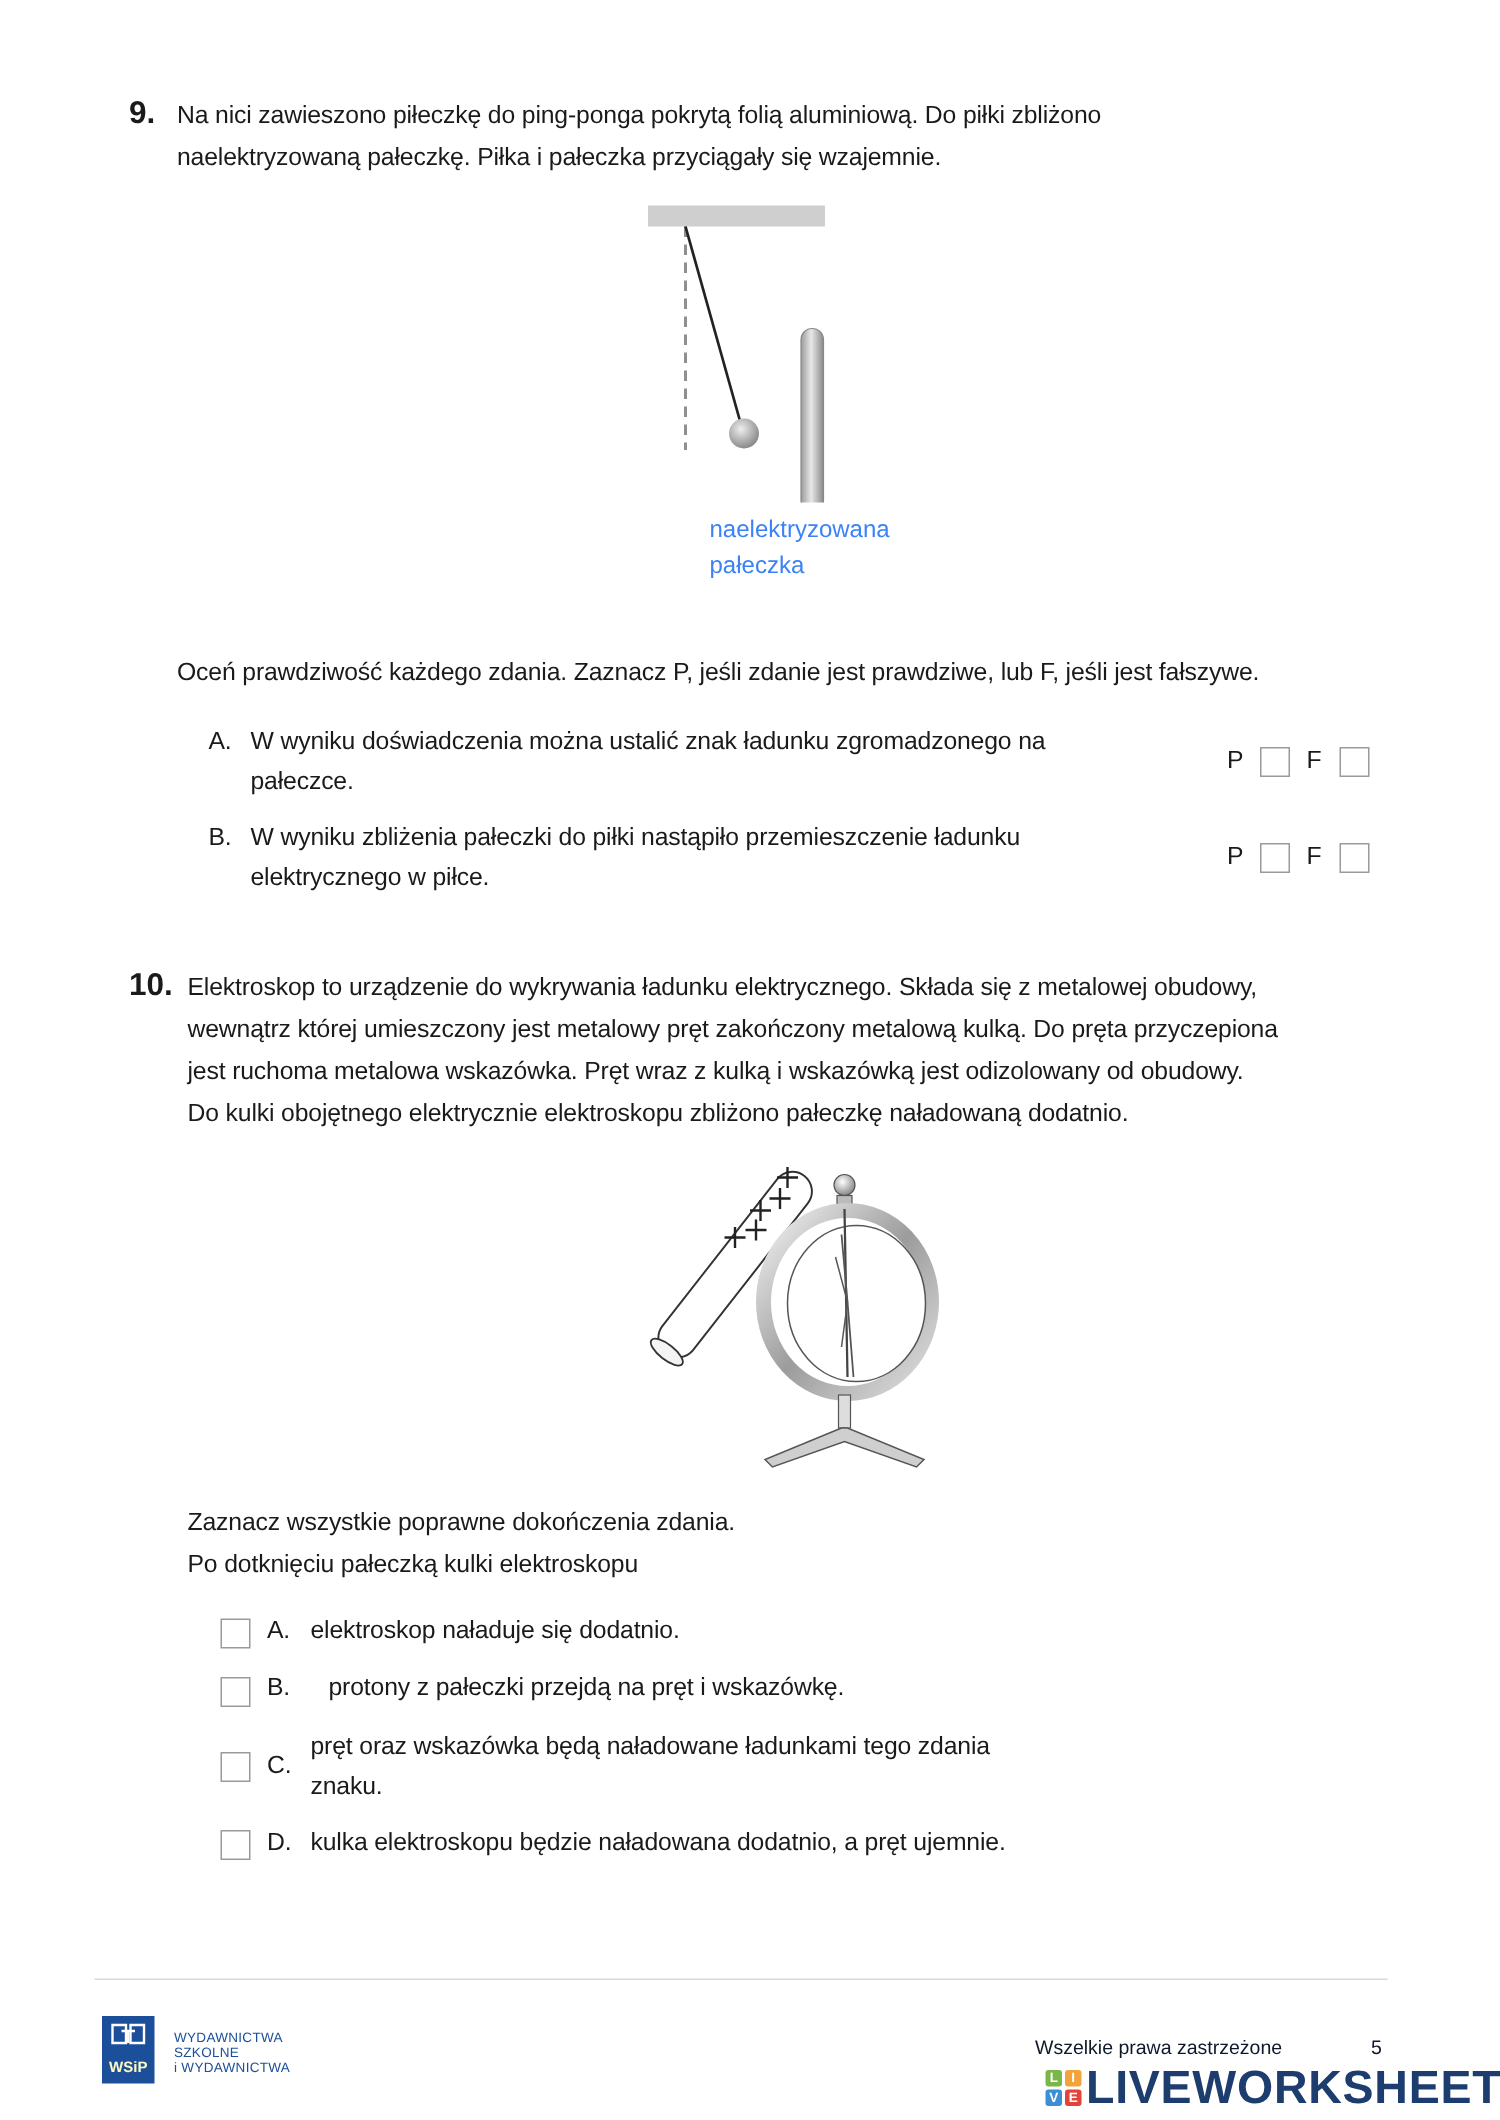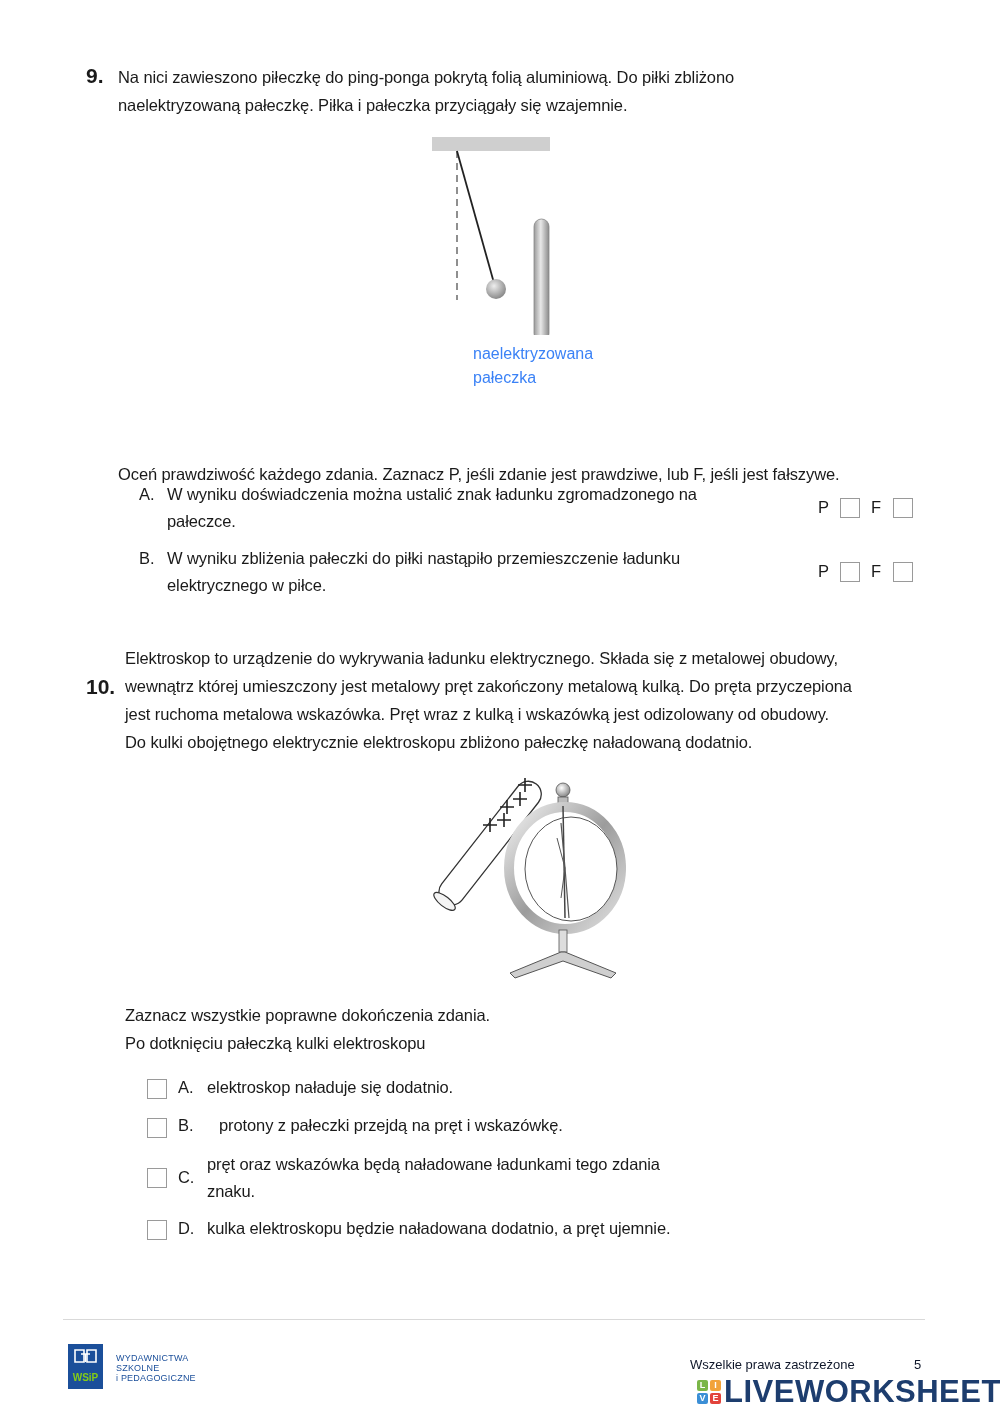--- a/index.html
+++ b/index.html
@@ -5,21 +5,21 @@
   html, body { margin:0; padding:0; background:#ffffff; }
   body { width:1000px; height:1413px; position:relative; overflow:hidden;
          font-family:"Liberation Sans", sans-serif; color:#1a1a1a; }
   .abs { position:absolute; }
   .qnum { font-weight:bold; font-size:21px; color:#1a1a1a; }
   .txt { font-size:16.5px; line-height:28px; letter-spacing:-0.1px; white-space:nowrap; }
   .box { width:20px; height:20px; border:1.5px solid #9a9a9a; box-sizing:border-box; background:#fff; display:inline-block; }
   .pf-label { font-size:16.5px; }
   .fig-label { font-family:Liberation Sans, sans-serif; font-size:16px; color:#3b82f6; line-height:24px; }
   .divider { height:1px; background:#d9d9d9; }
-  .wsip-box { background:#1b4f9a; color:#84cc16; }
+  .wsip-box { background:#1b4f9a; color:#fef9c3; }
   .wsip-text { color:#1b4f9a; font-weight:normal; font-size:9px; line-height:10px; letter-spacing:0.2px; }
   .footer-text { color:#0f172a; font-size:13px; }
   .lw-title { color:#1d3d6e; font-weight:bold; font-size:31px; letter-spacing:0.5px; }
   .lw-tile { width:11px; height:11px; font-size:9px; font-weight:bold; color:#fff; text-align:center; line-height:11px; border-radius:2px; display:inline-block; }
 </style>
 </head>
 <body>
 
 <div class="abs qnum" style="left:86px; top:64px;">9.</div>
 <div class="abs txt" style="left:118px; top:63px;">Na nici zawieszono piłeczkę do ping-ponga pokrytą folią aluminiową. Do piłki zbliżono</div>
@@ -41,39 +41,39 @@
     <rect x="12" y="2" width="118" height="14" fill="#cfcfcf"></rect>
     <line x1="37" y1="16" x2="37" y2="165" stroke="#8f8f8f" stroke-width="2" stroke-dasharray="7,5"></line>
     <line x1="37" y1="16" x2="74" y2="148" stroke="#222" stroke-width="1.8"></line>
     <circle cx="76" cy="154" r="10" fill="url(#ballg)"></circle>
     <rect x="114" y="84" width="15" height="122" rx="7.5" fill="url(#rodg)" stroke="#888" stroke-width="0.8"></rect>
   </svg>
   <div class="abs fig-label" style="left:53px; top:207px;">naelektryzowana</div>
   <div class="abs fig-label" style="left:53px; top:231px;">pałeczka</div>
 </div>
 
-<div class="abs txt" style="left:118px; top:460px;">Oceń prawdziwość każdego zdania. Zaznacz P, jeśli zdanie jest prawdziwe, lub F, jeśli jest fałszywe.</div>
+<div class="abs txt" style="left:118px; top:434px;">Oceń prawdziwość każdego zdania. Zaznacz P, jeśli zdanie jest prawdziwe, lub F, jeśli jest fałszywe.</div>
 
 <div class="abs txt" style="left:139px; top:480px;">A.</div>
 <div class="abs txt" style="left:167px; top:480px;">W wyniku doświadczenia można ustalić znak ładunku zgromadzonego na</div>
 <div class="abs txt" style="left:167px; top:507px;">pałeczce.</div>
 <div class="abs pf-label" style="left:818px; top:498px;">P</div>
 <div class="abs box" style="left:840px; top:498px;"></div>
 <div class="abs pf-label" style="left:871px; top:498px;">F</div>
 <div class="abs box" style="left:893px; top:498px;"></div>
 
 <div class="abs txt" style="left:139px; top:544px;">B.</div>
 <div class="abs txt" style="left:167px; top:544px;">W wyniku zbliżenia pałeczki do piłki nastąpiło przemieszczenie ładunku</div>
 <div class="abs txt" style="left:167px; top:571px;text-align:center;">elektrycznego w piłce.</div>
 <div class="abs pf-label" style="left:818px; top:562px;">P</div>
 <div class="abs box" style="left:840px; top:562px;"></div>
 <div class="abs pf-label" style="left:871px; top:562px;">F</div>
 <div class="abs box" style="left:893px; top:562px;"></div>
 
-<div class="abs qnum" style="left:86px; top:675px;">10.</div>
+<div class="abs qnum" style="left:86px; top:645px;">10.</div>
 <div class="abs txt" style="left:125px; top:644px;">Elektroskop to urządzenie do wykrywania ładunku elektrycznego. Składa się z metalowej obudowy,</div>
 <div class="abs txt" style="left:125px; top:672px;">wewnątrz której umieszczony jest metalowy pręt zakończony metalową kulką. Do pręta przyczepiona</div>
 <div class="abs txt" style="left:125px; top:700px;">jest ruchoma metalowa wskazówka. Pręt wraz z kulką i wskazówką jest odizolowany od obudowy.</div>
 <div class="abs txt" style="left:125px; top:728px;">Do kulki obojętnego elektrycznie elektroskopu zbliżono pałeczkę naładowaną dodatnio.</div>
 
 <div class="abs" style="left:415px; top:768px; width:220px; height:215px;">
   <svg width="220" height="215" viewBox="0 0 220 215">
     <defs>
       <linearGradient id="ringg" x1="0" x2="1" y1="0" y2="1">
         <stop offset="0%" stop-color="#f2f2f2"></stop>
@@ -138,21 +138,21 @@
 
 <div class="abs wsip-box" style="left:68px; top:1344px; width:35px; height:45px;">
   <svg width="35" height="24" viewBox="0 0 35 24">
     <path d="M7 6 h9 v12 h-9 z M19 6 h9 v12 h-9 z" fill="none" stroke="#fff" stroke-width="1.6"></path>
     <path d="M13 10 h9 M17.5 10 v8" stroke="#fff" stroke-width="1.6"></path>
   </svg>
   <div style="font-size:10px; font-weight:bold; text-align:center; line-height:12px;">WSiP</div>
 </div>
 <div class="abs wsip-text" style="left:116px; top:1353px;">WYDAWNICTWA</div>
 <div class="abs wsip-text" style="left:116px; top:1363px;text-align:center;">SZKOLNE</div>
-<div class="abs wsip-text" style="left:116px; top:1373px;">i PEDAGOGICZNE</div>
+<div class="abs wsip-text" style="left:116px; top:1373px;">i WYDAWNICTWA</div>
 
 <div class="abs footer-text" style="left:690px; top:1357px;">Wszelkie prawa zastrzeżone</div>
 <div class="abs footer-text" style="left:914px; top:1357px;">5</div>
 
 <div class="abs" style="left:697px; top:1380px; width:26px; height:26px;">
   <span class="lw-tile abs" style="left:0; top:0; background:#7ab648;">L</span>
   <span class="lw-tile abs" style="left:13px; top:0; background:#f2a33a;">I</span>
   <span class="lw-tile abs" style="left:0; top:13px; background:#3b8fd6;">V</span>
   <span class="lw-tile abs" style="left:13px; top:13px; background:#e2433b;">E</span>
 </div>

